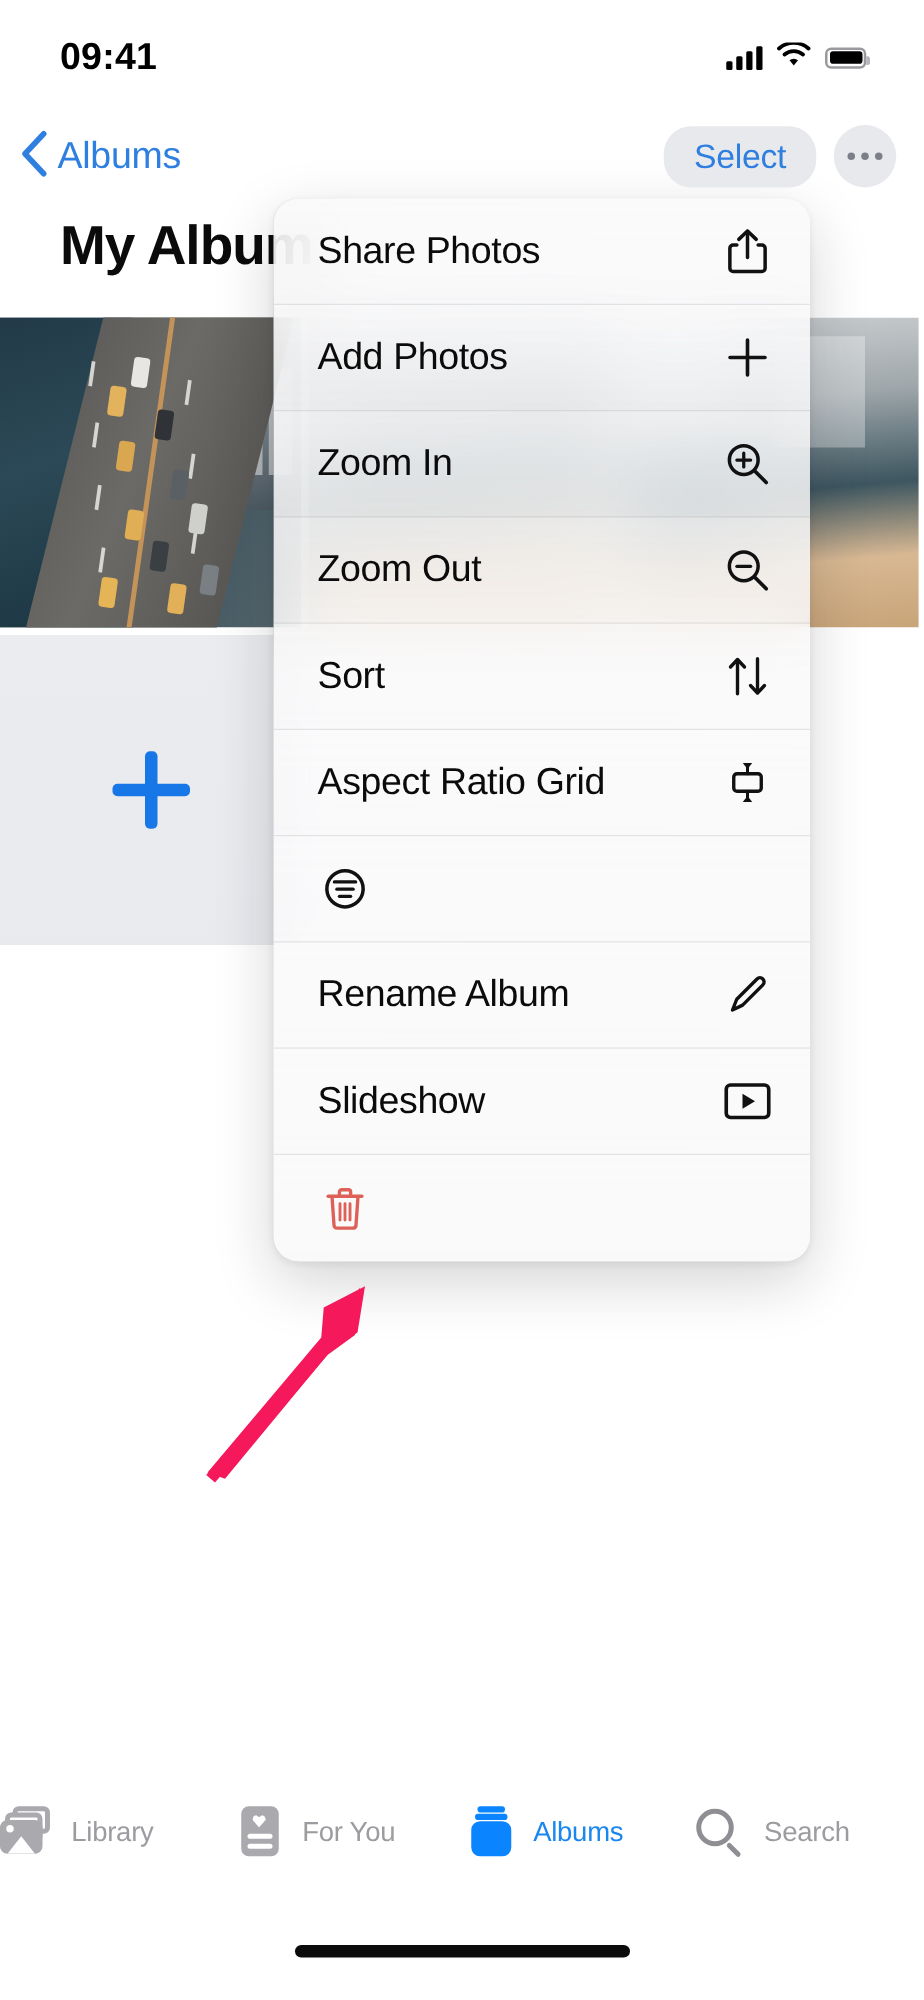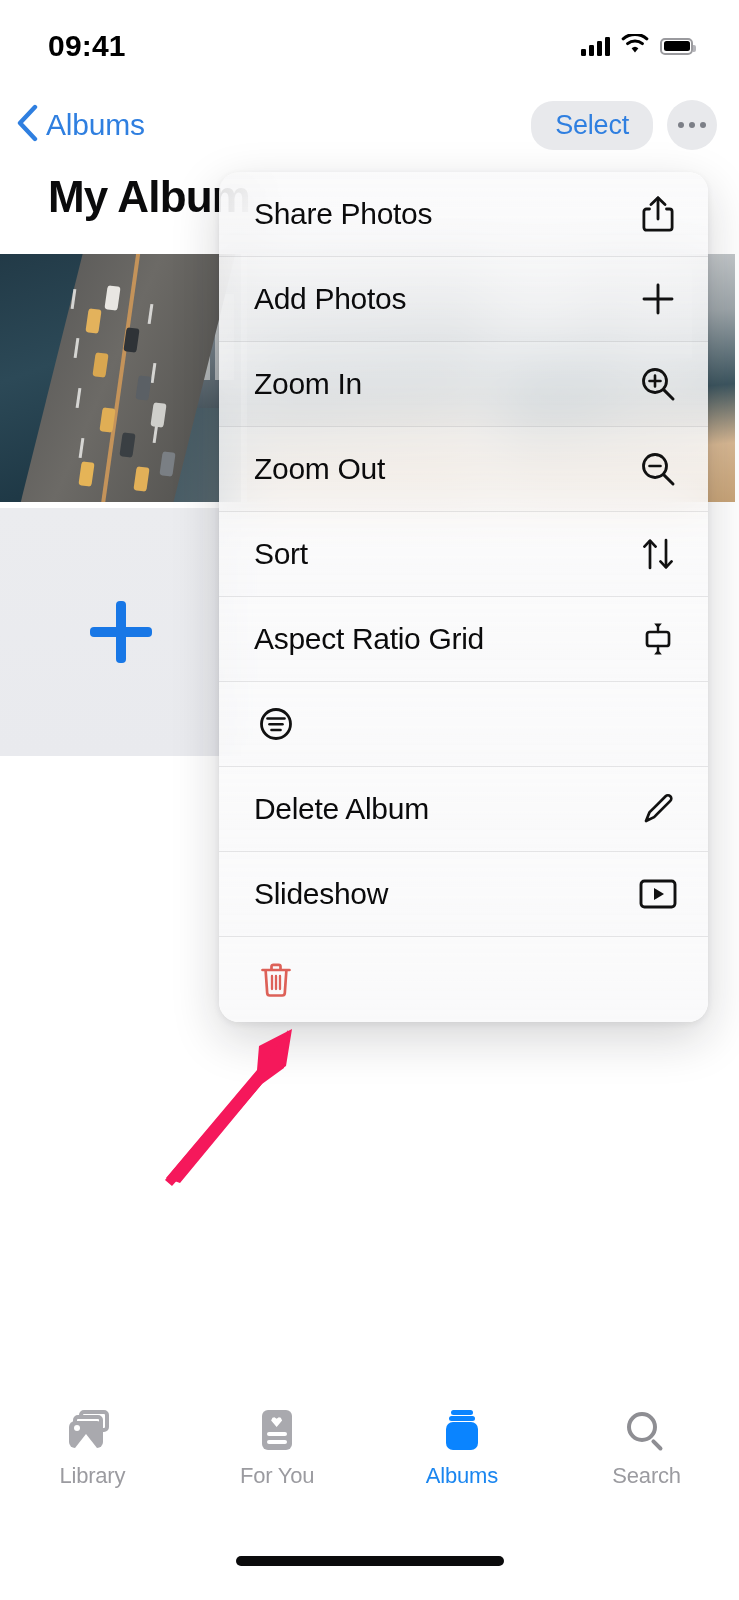--- a/index.html
+++ b/index.html
@@ -138,21 +138,21 @@
   
   #photo-count{
     position:absolute; left:0; right:0; top:1340px; text-align:center;
     font-size:28px; font-weight:700; color:#0b0b0c; z-index:12;
   }
   #tabbar{
     position:absolute; left:0; right:0; top:1402px; height:120px;
     display:flex; z-index:12;
   }
   .tab{
-    flex:1; display:flex; flex-direction:column; align-items:center;
+    flex:1; display:flex; flex-direction:row; align-items:center;
     justify-content:flex-start; gap:11px; cursor:pointer; padding-top:8px;
   }
   .tab .tlabel{ font-size:22px; color:#9b9ba0; letter-spacing:-.2px; }
   .tab.active .tlabel{ color:#1a86f0; }
   .ticon{ width:46px; height:42px; position:relative; }
 
   
   .ic-library .b1{position:absolute;left:10px;top:0;width:30px;height:22px;border:4px solid #a9a9ae;border-radius:5px;}
   .ic-library .b2{position:absolute;left:4px;top:5px;width:30px;height:24px;border:4px solid #a9a9ae;border-radius:5px;background:#fff;}
   .ic-library .b3{position:absolute;left:0px;top:11px;width:34px;height:27px;background:#a9a9ae;border-radius:6px;overflow:hidden;}
@@ -176,21 +176,21 @@
   .ic-search .ring{position:absolute;left:3px;top:2px;width:30px;height:30px;border:4px solid #8e8e93;border-radius:50%;}
   .ic-search .hdl{position:absolute;left:28px;top:28px;width:14px;height:4px;background:#8e8e93;border-radius:3px;transform:rotate(45deg);transform-origin:left center;}
 
   #home-indicator{
     position:absolute; left:50%; transform:translateX(-50%); top:1556px;
     width:268px; height:10px; background:#0b0b0c; border-radius:6px; z-index:20;
   }
 
   
   #context-menu{
-    position:absolute; left:219px; top:172px; width:489px;
+    position:absolute; left:219px; top:159px; width:429px;
     border-radius:20px; overflow:hidden; z-index:25;
     background:rgba(247,248,249,.80);
     backdrop-filter:blur(26px);
     -webkit-backdrop-filter:blur(26px);
     box-shadow:0 16px 48px rgba(20,24,30,.18), 0 2px 8px rgba(20,24,30,.08);
   }
   .menu-row{
     height:85px; display:flex; align-items:center;
     padding:0 28px 0 35px; cursor:pointer;
     border-bottom:1px solid rgba(60,60,67,.12);
@@ -384,21 +384,21 @@
         <svg width="38" height="38" viewBox="0 0 38 38">
           <circle cx="19" cy="19" r="14.5" stroke="#111" stroke-width="2.8" fill="none"></circle>
           <path d="M10.5 13.5h17" stroke="#111" stroke-width="2.6" stroke-linecap="round"></path>
           <path d="M12.5 19.3h13" stroke="#111" stroke-width="2.6" stroke-linecap="round"></path>
           <path d="M14.5 25h9" stroke="#111" stroke-width="2.6" stroke-linecap="round"></path>
         </svg>
       </span>
     </div>
 
     <div class="menu-row">
-      <span class="mlabel">Delete Album</span>
+      <span class="mlabel">Rename Album</span>
       <span class="micon">
         <svg width="38" height="38" viewBox="0 0 38 38">
           <path d="M7 31l3.4-8.6L26.6 6.2a3.3 3.3 0 0 1 4.7 4.7L15.1 27.1 7 31z" stroke="#111" stroke-width="2.7" fill="none" stroke-linejoin="round"></path>
         </svg>
       </span>
     </div>
 
     <div class="menu-row">
       <span class="mlabel">Slideshow</span>
       <span class="micon">

